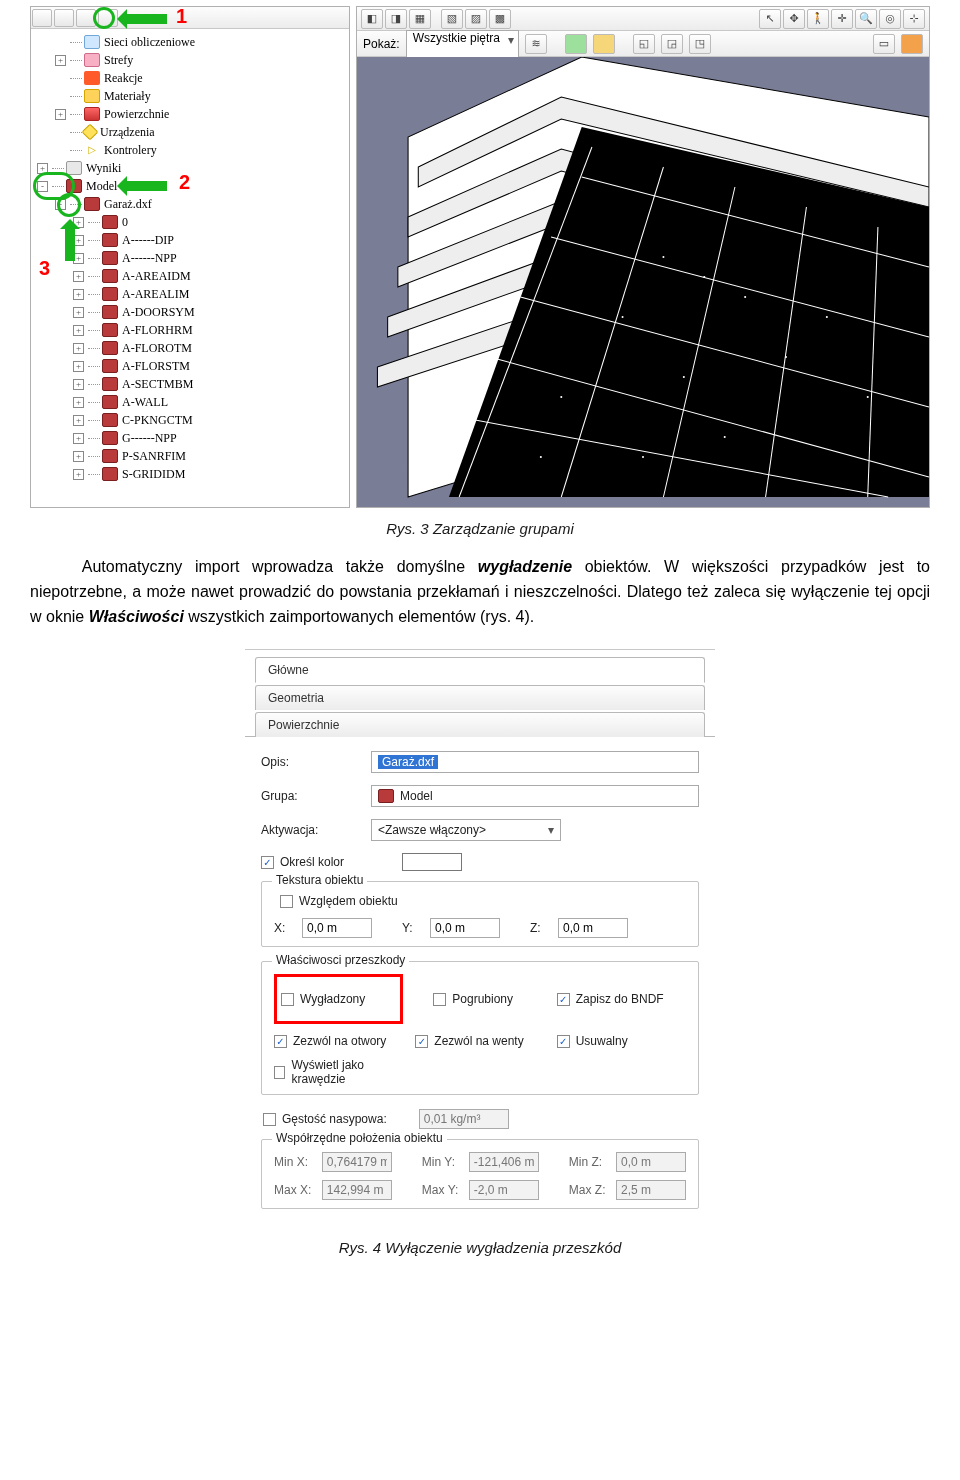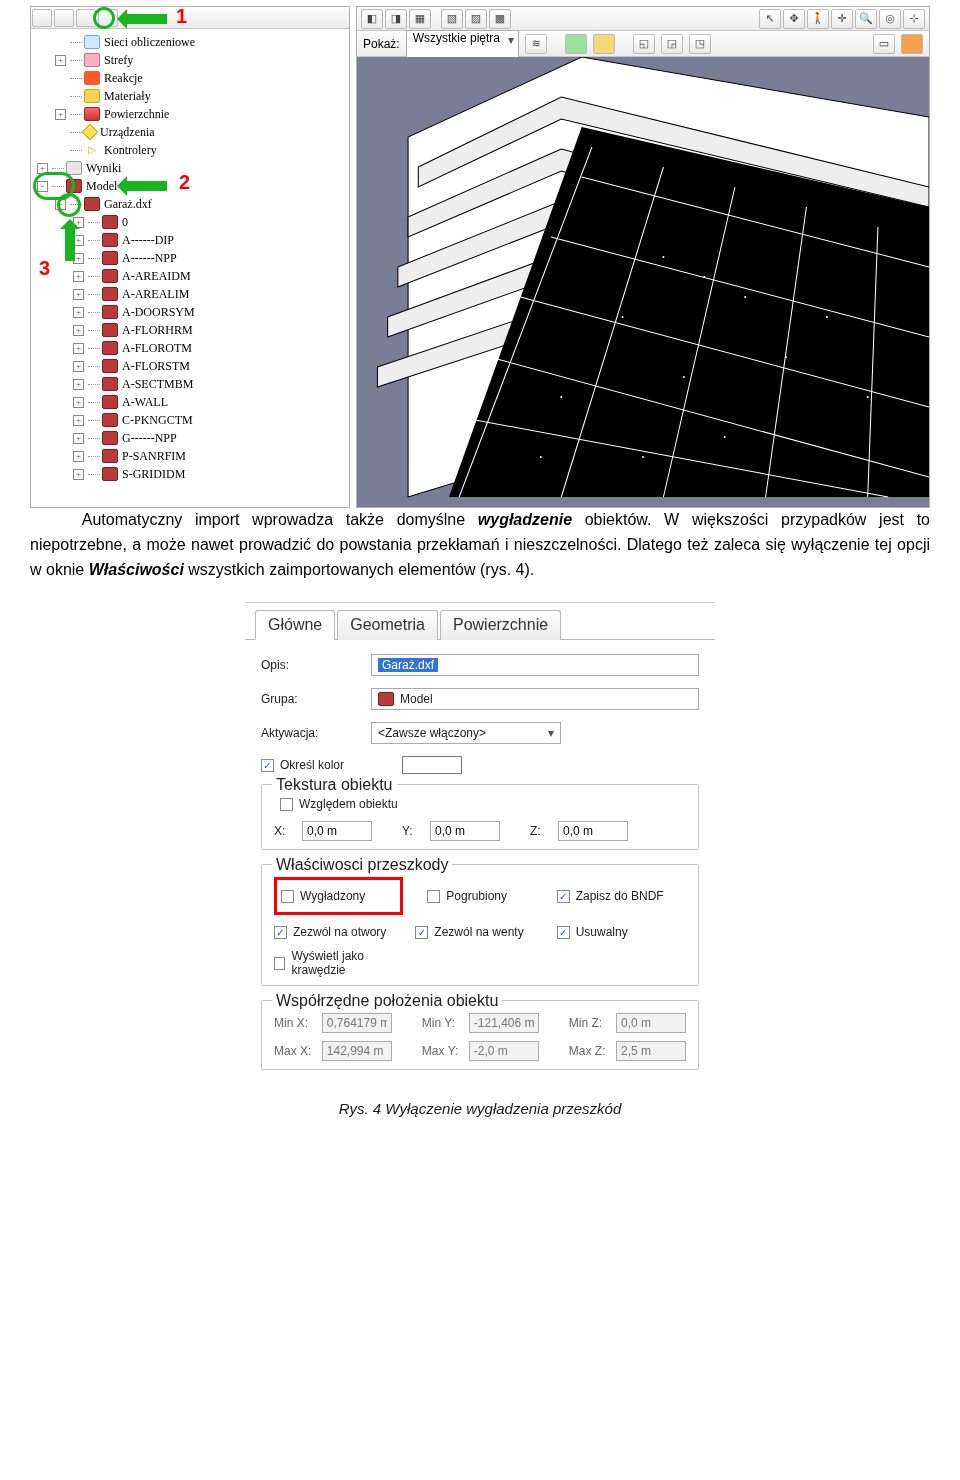--- a/index.html
+++ b/index.html
@@ -51,34 +51,34 @@
   
   .caption { text-align:center; font-style:italic; font-size:15px; margin:12px 0 18px 0; color:#1a1a1a;}
 
   
   .para { font-size:16px; line-height:1.55; text-align:justify; margin:0 0 20px 0;}
   .para b { font-weight:bold;font-style:italic; }
 
   
   .fig2-wrap { display:flex; justify-content:center; }
   .dialog { width:470px; border-top:1px solid #c8c8c8; background:#fff;}
-  .tabs { display:flex; gap:2px; padding:6px 10px 0 10px; border-bottom:1px solid #b8b8b8; font-size:16px;}
+  .tabs { display:flex; gap:2px; padding:6px 10px 0 10px; border-bottom:1px solid #b8b8b8; font-size:12px;flex-direction:column;}
   .tab { padding:5px 12px; border:1px solid #b8b8b8; border-bottom:none; background:linear-gradient(#fdfdfd,#ececec); border-radius:3px 3px 0 0; color:#333; position:relative; top:1px;}
   .tab.active { background:#fff; border-bottom:1px solid #fff;}
   .dlg-body { padding:14px 16px 4px 16px; font-size:12px; color:#222;}
   .row { display:flex; align-items:center; margin-bottom:12px; gap:10px;}
   .lbl { width:100px; }
   .fld { flex:1; height:22px; border:1px solid #aaa; background:#fff; padding:2px 6px; display:flex; align-items:center;}
   .fld.sel::after{content:"▾"; margin-left:auto; color:#555;}
   .grp-icon{ width:16px; height:14px; background:#b83a3a;border:1px solid #7a1f1f; border-radius:2px; margin-right:6px;}
   .chk-row { display:flex; align-items:center; gap:6px; margin-bottom:10px;}
   .chkbox { width:13px; height:13px; border:1px solid #888; background:#fff; display:inline-flex; align-items:center; justify-content:center; font-size:10px; color:#1a5fd0;}
   .colorswatch{ width:60px; height:18px; border:1px solid #777; background:#fff; margin-left:52px;}
   .fieldset { border:1px solid #c4c4c4; border-radius:2px; padding:12px 12px 8px 12px; margin-bottom:14px; position:relative;}
-  .fieldset .legend { position:absolute; top:-9px; left:10px; background:#fff; padding:0 4px; font-size:16px;}
+  .fieldset .legend { position:absolute; top:-9px; left:10px; background:#fff; padding:0 4px; font-size:12px;}
   .xyz-row { display:flex; align-items:center; gap:8px; }
   .xyz-row .lbl2{ width:20px;}
   .smallfld{ width:70px; height:20px; border:1px solid #aaa; padding:1px 4px; font-size:12px; background:#fff;}
   .smallfld.ro{ background:#f2f2f2; color:#777;}
   .chk-grid { display:grid; grid-template-columns: 1fr 1fr 1fr; gap:10px 12px;}
   .redbox { border:3px solid #ff0000; padding:2px 4px; display:inline-flex; align-items:center; gap:6px;}
   .minmax { display:grid; grid-template-columns: auto 90px auto 90px auto 70px; gap:8px 10px; align-items:center; font-size:12px; color:#666;}
   .opis-val { background:#3074d4; color:#fff; padding:0 4px;}
 </style>
 </head>
@@ -364,20 +364,21 @@
               <circle cx="360" cy="380" r="1"></circle>
           <circle cx="280" cy="400" r="1"></circle>
               <circle cx="500" cy="340" r="1"></circle>
               <circle cx="180" cy="400" r="1"></circle>
         </g>
       </svg>
     </div>
   </div>
 </div>
 
+<div class="caption">Rys. 3 Zarządzanie grupami</div>
 
 <p class="para">
   <span style="display:inline-block;width:40px"></span>
   <span>Automatyczny import wprowadza także domyślne </span><b>wygładzenie</b><span> obiektów. W większości przypadków jest to niepotrzebne, a może nawet prowadzić do powstania przekłamań i nieszczelności. Dlatego też zaleca się wyłączenie tej opcji w oknie </span><b>Właściwości</b><span> wszystkich zaimportowanych elementów (rys. 4).</span>
 </p>
 
 <div class="fig2-wrap">
   <div class="dialog">
     <div class="tabs">
       <div class="tab active">Główne</div>
@@ -428,21 +429,21 @@
         </div>
       </div>
 
       <div class="fieldset">
         <div class="legend">Właściwosci przeszkody</div>
         <div class="chk-grid">
           <span class="redbox">
             <span class="chkbox"></span>
             <span>Wygładzony</span>
           </span>
-          <span class="chk-row" style="margin:12px">
+          <span class="chk-row" style="margin:18px">
             <span class="chkbox"></span>
             <span>Pogrubiony</span>
           </span>
           <span class="chk-row" style="margin:0">
             <span class="chkbox">✓</span>
             <span>Zapisz do BNDF</span>
           </span>
           <span class="chk-row" style="margin:0">
             <span class="chkbox">✓</span>
             <span>Zezwól na otwory</span>
@@ -455,20 +456,26 @@
             <span class="chkbox">✓</span>
             <span>Usuwalny</span>
           </span>
           <span class="chk-row" style="margin:0">
             <span class="chkbox"></span>
             <span>Wyświetl jako krawędzie</span>
           </span>
         </div>
       </div>
 
+      <div class="chk-row" style="margin-left:2px">
+        <span class="chkbox"></span>
+        <span>Gęstość nasypowa:</span>
+        <span style="width:20px"></span>
+        <input class="smallfld ro" style="width: 90px;" value="0,01 kg/m³">
+      </div>
 
       <div class="fieldset">
         <div class="legend">Współrzędne położenia obiektu</div>
         <div class="minmax">
           <span>Min X:</span>
           <input class="smallfld ro" value="0,764179 m" style="">
           <span>Min Y:</span>
           <input class="smallfld ro" value="-121,406 m" style="">
           <span>Min Z:</span>
           <input class="smallfld ro" value="0,0 m" style="">

